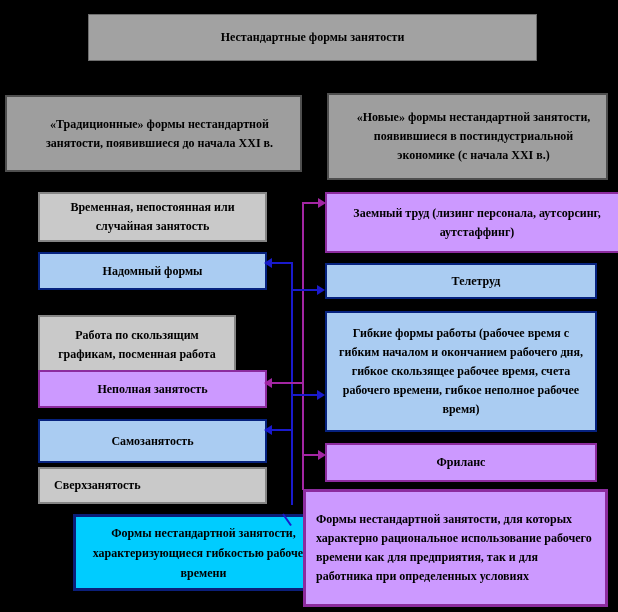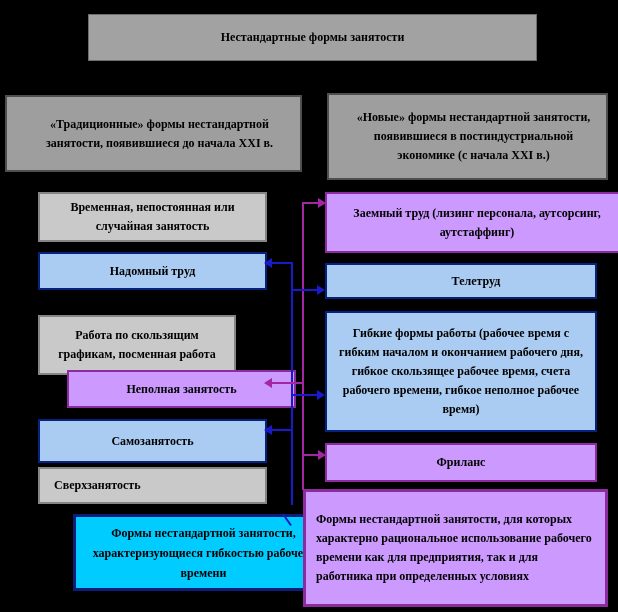--- a/index.html
+++ b/index.html
@@ -53,23 +53,23 @@
 <body>
 
 <div id="stage">
 
   <div class="box gray-title" style="left:88px;top:14px;width:449px;height:47px;">Нестандартные формы занятости</div>
 
   <div class="box gray-header" style="left:5px;top:95px;width:297px;height:77px;">«Традиционные» формы нестандартной занятости, появившиеся до начала XXI в.</div>
   <div class="box gray-header" style="left:327px;top:93px;width:281px;height:87px;">«Новые» формы нестандартной занятости, появившиеся в постиндустриальной экономике (с начала XXI в.)</div>
 
   <div class="box gray-item" style="left:38px;top:192px;width:229px;height:50px;">Временная, непостоянная или случайная занятость</div>
-  <div class="box blue-item" style="left:38px;top:252px;width:229px;height:38px;">Надомный труд</div>
+  <div class="box blue-item" style="left:38px;top:252px;width:229px;height:38px;">Надомный формы</div>
   <div class="box gray-item" style="left:38px;top:315px;width:198px;height:60px;">Работа по скользящим графикам, посменная работа</div>
-  <div class="box purple-item" style="left:38px;top:370px;width:229px;height:38px;margin-left:29px;">Неполная занятость</div>
+  <div class="box purple-item" style="left:38px;top:370px;width:229px;height:38px;">Неполная занятость</div>
   <div class="box blue-item" style="left:38px;top:419px;width:229px;height:44px;">Самозанятость</div>
   <div class="box gray-item align-left" style="left:38px;top:467px;width:229px;height:37px;padding-left:14px;">Сверхзанятость</div>
 
   <div class="box cyan-item" style="left:27px;top:514px;width:261px;height:77px;line-height:20px;">Формы нестандартной занятости, характеризующиеся гибкостью рабочего времени</div>
 
   <div class="box purple-item" style="left:325px;top:192px;width:304px;height:61px;">Заемный труд (лизинг персонала, аутсорсинг, аутстаффинг)</div>
   <div class="box blue-item" style="left:325px;top:263px;width:272px;height:36px;padding-left:38px;">Телетруд</div>
   <div class="box blue-item" style="left:325px;top:311px;width:272px;height:121px;">Гибкие формы работы (рабочее время с гибким началом и окончанием рабочего дня, гибкое скользящее рабочее время, счета рабочего времени, гибкое неполное рабочее время)</div>
   <div class="box purple-item" style="left:325px;top:443px;width:272px;height:39px;">Фриланс</div>
 

